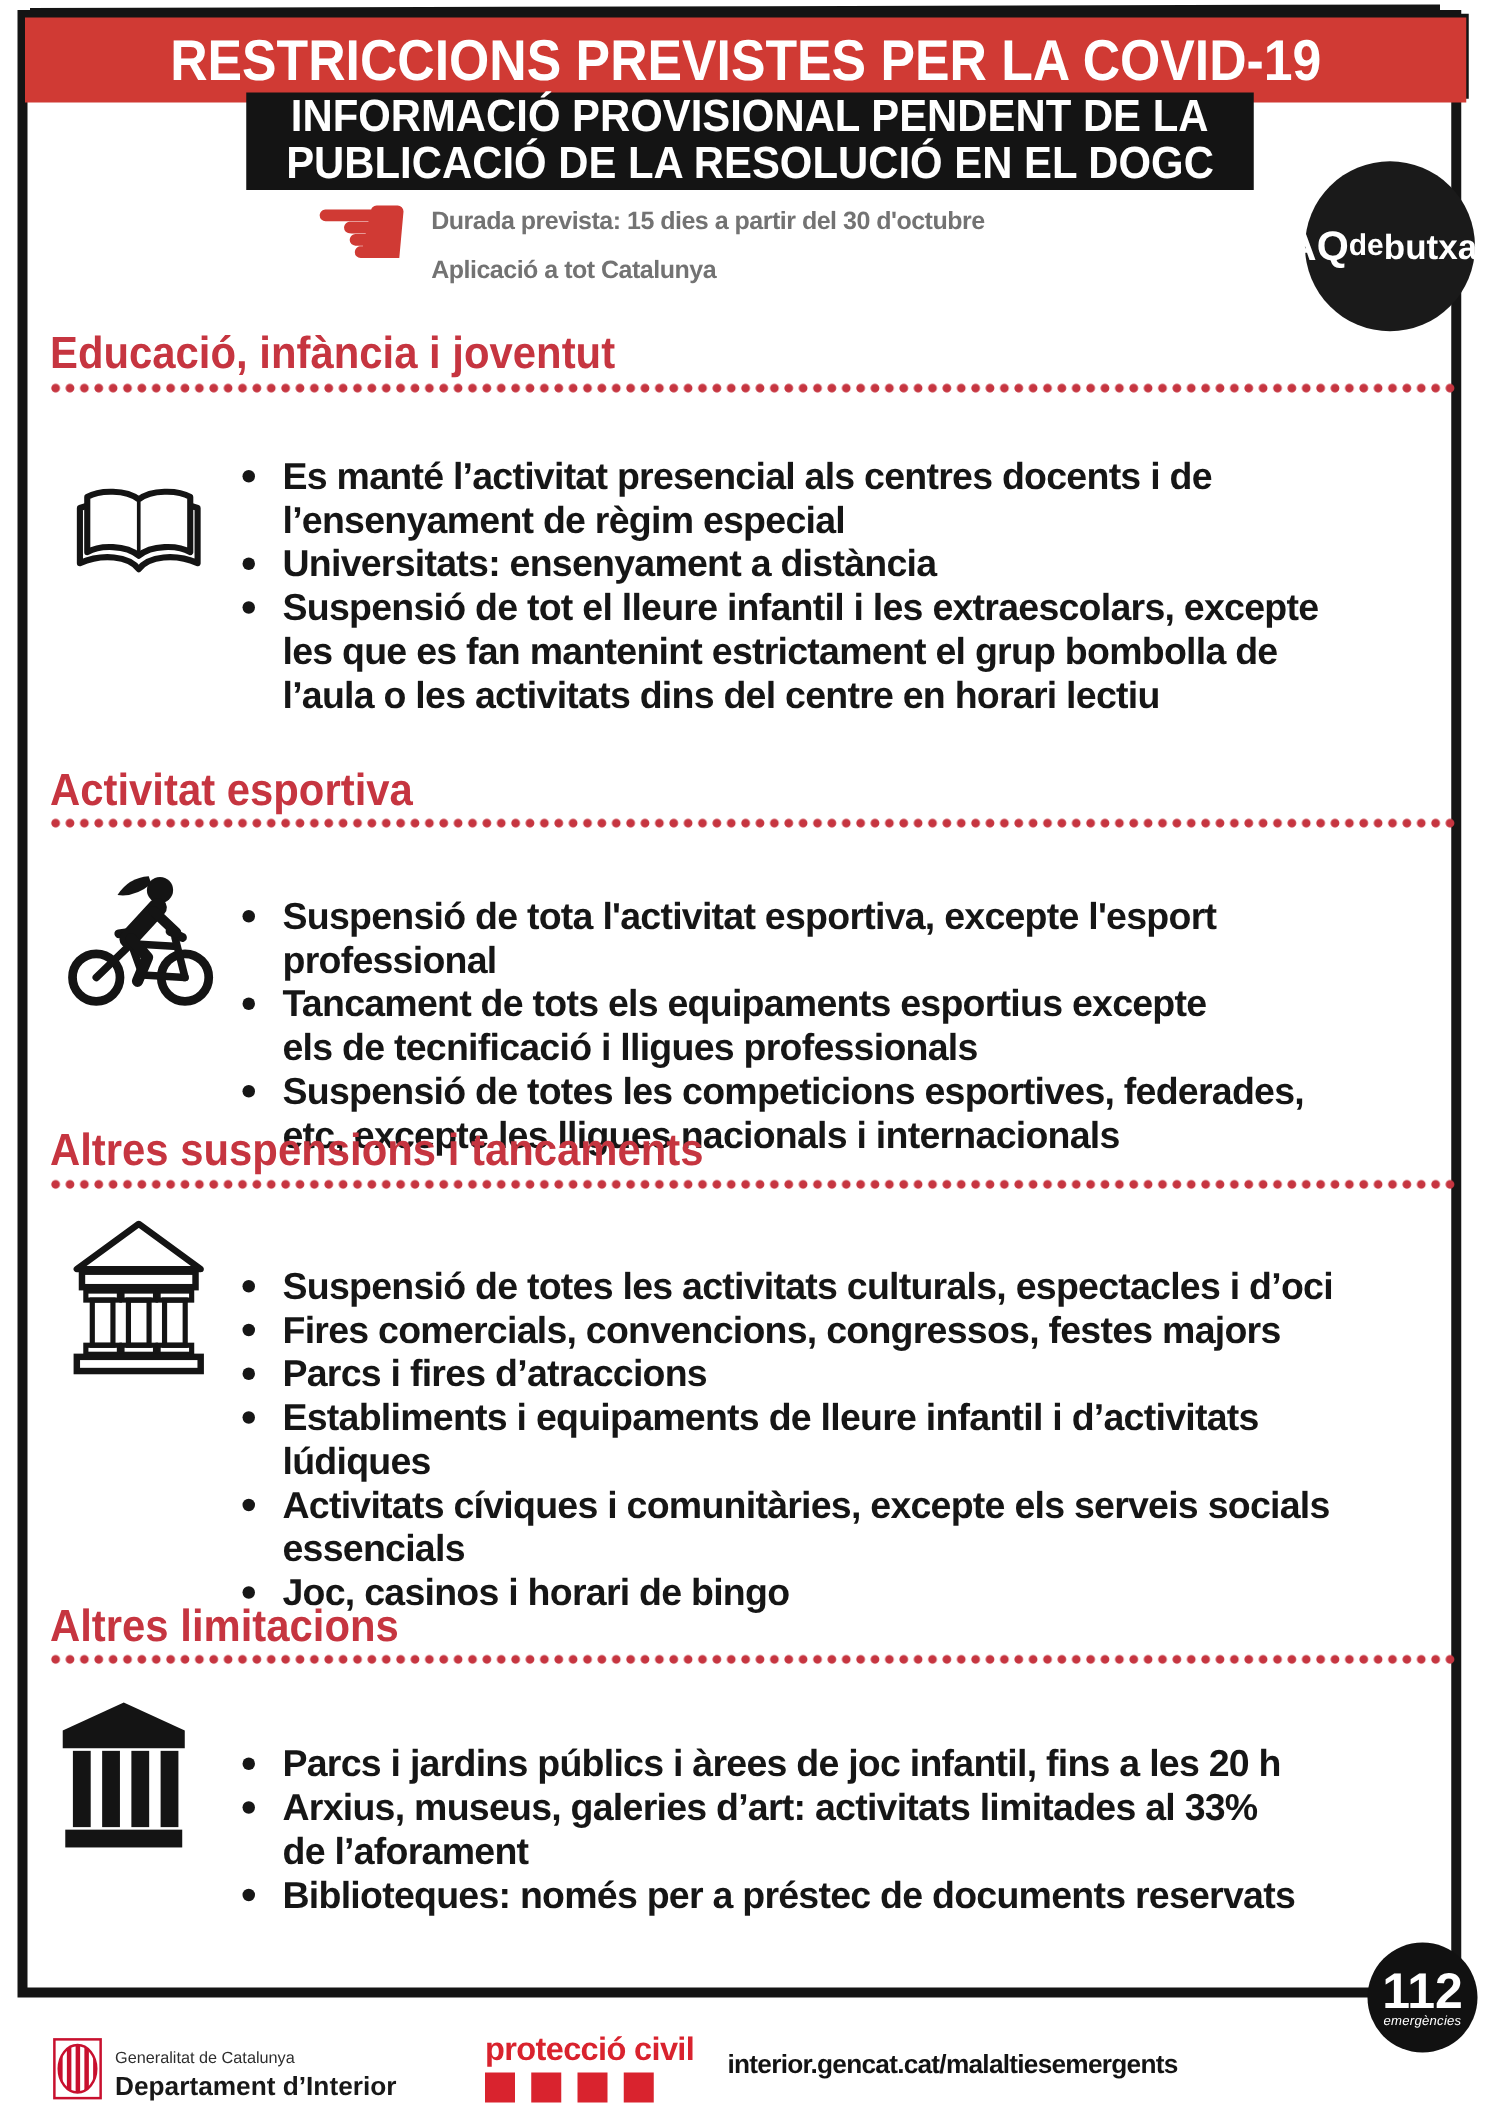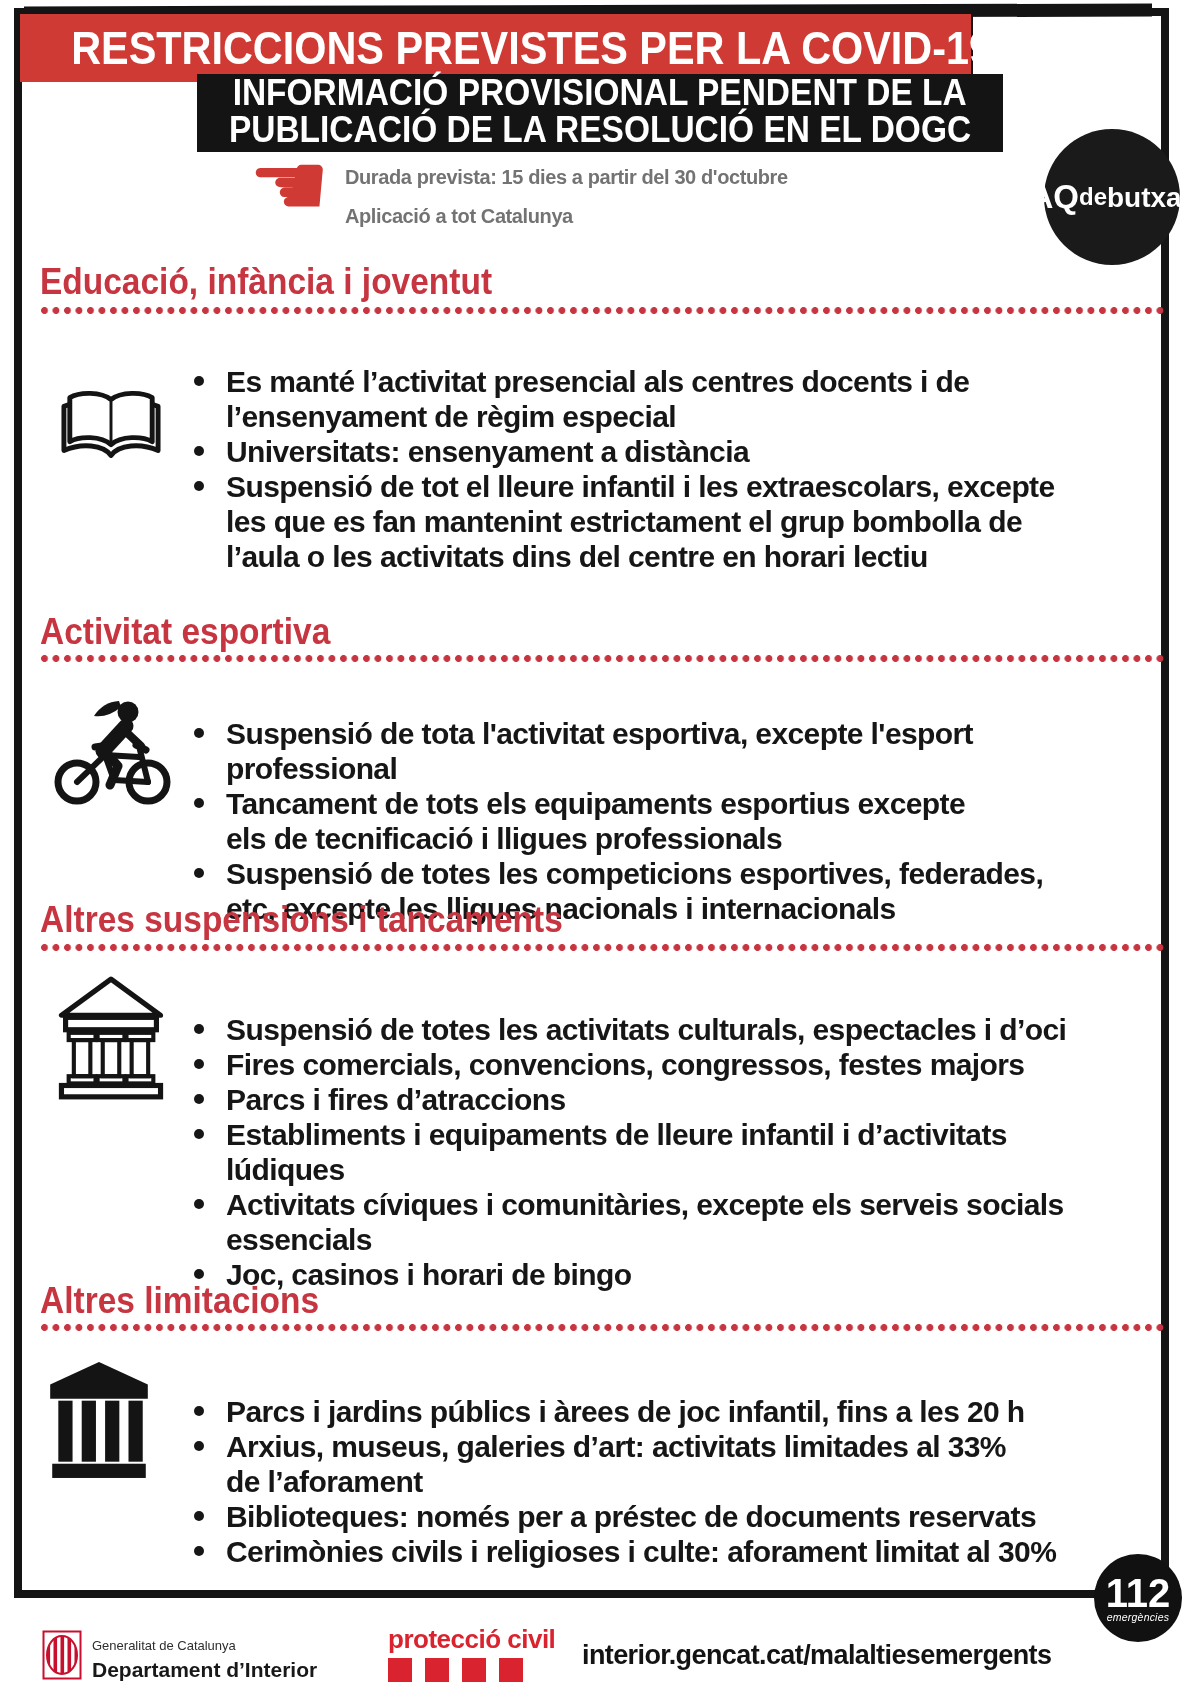--- a/index.html
+++ b/index.html
@@ -9,22 +9,22 @@
     --logo_red:#c8102e;
     --pc_red:#d9232e;
   }
   *{margin:0;padding:0;box-sizing:border-box;}
   body{background:#fff;font-family:"Liberation Sans","DejaVu Sans",sans-serif;}
   .poster{position:relative;width:1200px;height:1697px;background:#fff;overflow:hidden;color:var(--ink);}
 
   .top-grunge{position:absolute;left:24px;top:5px;width:1128px;height:13px;background:var(--ink);transform:rotate(-0.15deg);}
   .frame{position:absolute;left:14px;top:8px;width:1155px;height:1590px;border:8px solid var(--ink);}
 
-  .banner-red{position:absolute;left:20px;top:14px;width:951px;height:68px;background:var(--accent_red);
-    display:flex;align-items:center;justify-content:flex-start;box-shadow:2px -3px 0 0 var(--ink);}
+  .banner-red{position:absolute;left:20px;top:14px;width:1153px;height:68px;background:var(--accent_red);
+    display:flex;align-items:center;justify-content:center;box-shadow:2px -3px 0 0 var(--ink);}
   .title{color:#fff;font-weight:700;font-size:46px;letter-spacing:0;transform:scaleX(.9);white-space:nowrap;}
 
   .banner-black{position:absolute;left:197px;top:74px;width:806px;height:78px;background:var(--ink);
     display:flex;flex-direction:column;align-items:center;justify-content:flex-start;}
   .banner-black div{color:#fff;font-weight:700;font-size:36px;line-height:37px;transform:scaleX(.93);white-space:nowrap;}
 
   .faq-badge{position:absolute;left:1044px;top:129px;width:136px;height:136px;border-radius:50%;background:#1a1a1a;
     display:flex;flex-direction:row;align-items:center;justify-content:center;z-index:5;}
   .faq-badge .faq-l1{color:#fff;font-weight:700;font-size:33px;line-height:34px;}
   .faq-badge .faq-l2{color:#fff;font-weight:700;font-size:24px;line-height:26px;}
@@ -63,21 +63,21 @@
   .badge-112 .lbl{color:#fff;font-size:10.5px;line-height:11px;letter-spacing:.2px;font-style:italic;}
 
   .senyera{position:absolute;left:42px;top:1630px;width:40px;height:50px;}
   .gencat{position:absolute;left:92px;top:1634px;color:#2e2e2e;}
   .gencat .l1{font-size:13px;line-height:24px;font-weight:400;}
   .gencat .l2{font-size:21px;line-height:24px;font-weight:700;color:#181818;}
   .pc{position:absolute;left:388px;top:1624px;}
   .pc .pc-text{color:var(--pc_red);font-weight:700;font-size:26px;line-height:30px;letter-spacing:-0.5px;}
   .pc .squares{display:flex;gap:13px;margin-top:4px;}
   .pc .squares div{width:24px;height:24px;background:var(--pc_red);}
-  .url{position:absolute;left:582px;top:1640px;font-size:27px;font-weight:700;letter-spacing:-0.6px;color:#131313;}
+  .url{position:absolute;left:582px;top:1640px;font-size:21px;font-weight:700;letter-spacing:-0.6px;color:#131313;}
 </style>
 </head>
 <body>
 
 <div class="poster">
 
   <div class="top-grunge"></div>
   <div class="frame"></div>
 
   <div class="banner-red">
@@ -187,21 +187,20 @@
       <rect x="58" y="40" width="14" height="60" fill="#141414"></rect>
       <rect x="81" y="40" width="14" height="60" fill="#141414"></rect>
       <rect x="6" y="102" width="92" height="14" fill="#141414"></rect>
     </svg>
   </div>
   <ul class="bullets b4">
     <li>Parcs i jardins públics i àrees de joc infantil, fins a les 20 h</li>
     <li>Arxius, museus, galeries d’art: activitats limitades al 33%
 de l’aforament</li>
     <li>Biblioteques: només per a préstec de documents reservats</li>
-    <li>Cerimònies civils i religioses i culte: aforament limitat al 30%</li>
   </ul>
 
   <div class="badge-112">
     <div class="num">112</div>
     <div class="lbl">emergències</div>
   </div>
 
   <div class="senyera">
     <svg viewBox="0 0 40 50">
       <rect x="1.5" y="1.5" width="37" height="47" fill="#fff" stroke="#c8102e" stroke-width="2"></rect>

